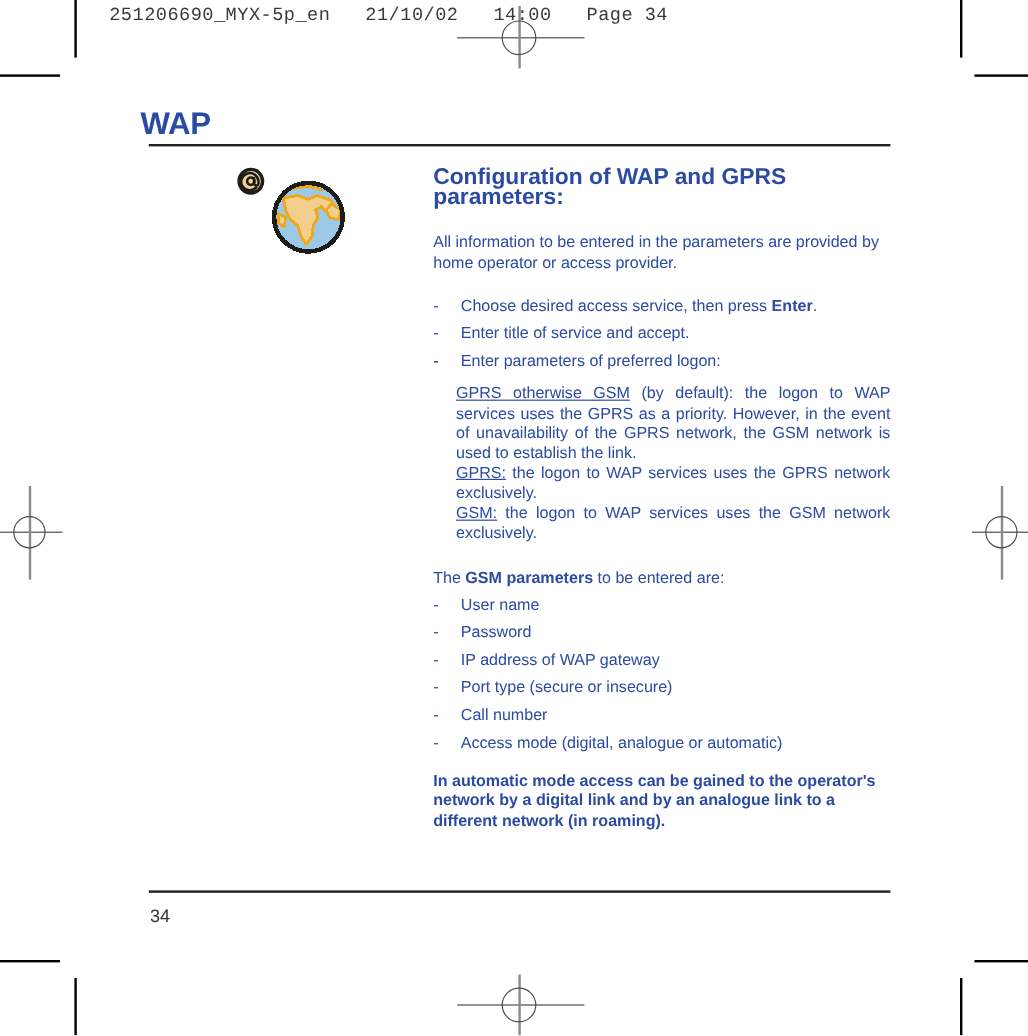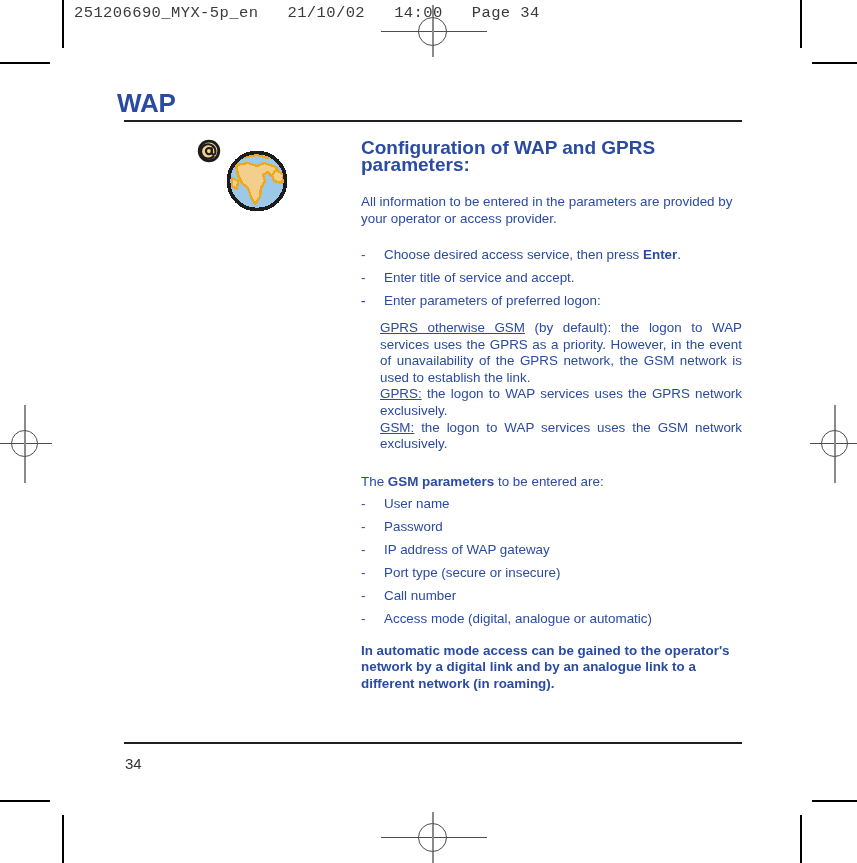--- a/index.html
+++ b/index.html
@@ -40,21 +40,21 @@
   }
   .reg-mark .reg-v {
     position: absolute;
     background: #8a8a8a;
     width: 1.6px;
   }
 
   
   .imposition-header {
     position: absolute;
-    left: 74px;
+    left: 91px;
     top: 4px;
     font-family: "Liberation Mono", monospace;
     font-size: 15.5px;
     letter-spacing: 0.4px;
     color: #3a3a3a;
     white-space: pre;
   }
 
   
   .page-title {
@@ -227,21 +227,21 @@
         <path d="M20 9 L33 7 L44 10" fill="none" stroke="#f0a818" stroke-width="2.4" stroke-linecap="round"></path>
         <circle cx="33" cy="33" r="28" fill="none" stroke="#1c1c1c" stroke-width="2.6"></circle>
       </svg>
     </span>
   </div>
 
   <div class="col">
 
     <p class="heading">Configuration of WAP and GPRS parameters:</p>
 
-    <p class="para">All information to be entered in the parameters are provided by your operator or access provider.</p>
+    <p class="para">All information to be entered in the parameters are provided by home operator or access provider.</p>
 
     <ul class="dash-list">
       <li>
         <span class="dash">-</span><span>Choose desired access service, then press </span><b>Enter</b><span>.</span>
       </li>
       <li>
         <span class="dash">-</span><span>Enter title of service and accept.</span>
       </li>
       <li>
         <span class="dash">-</span>

